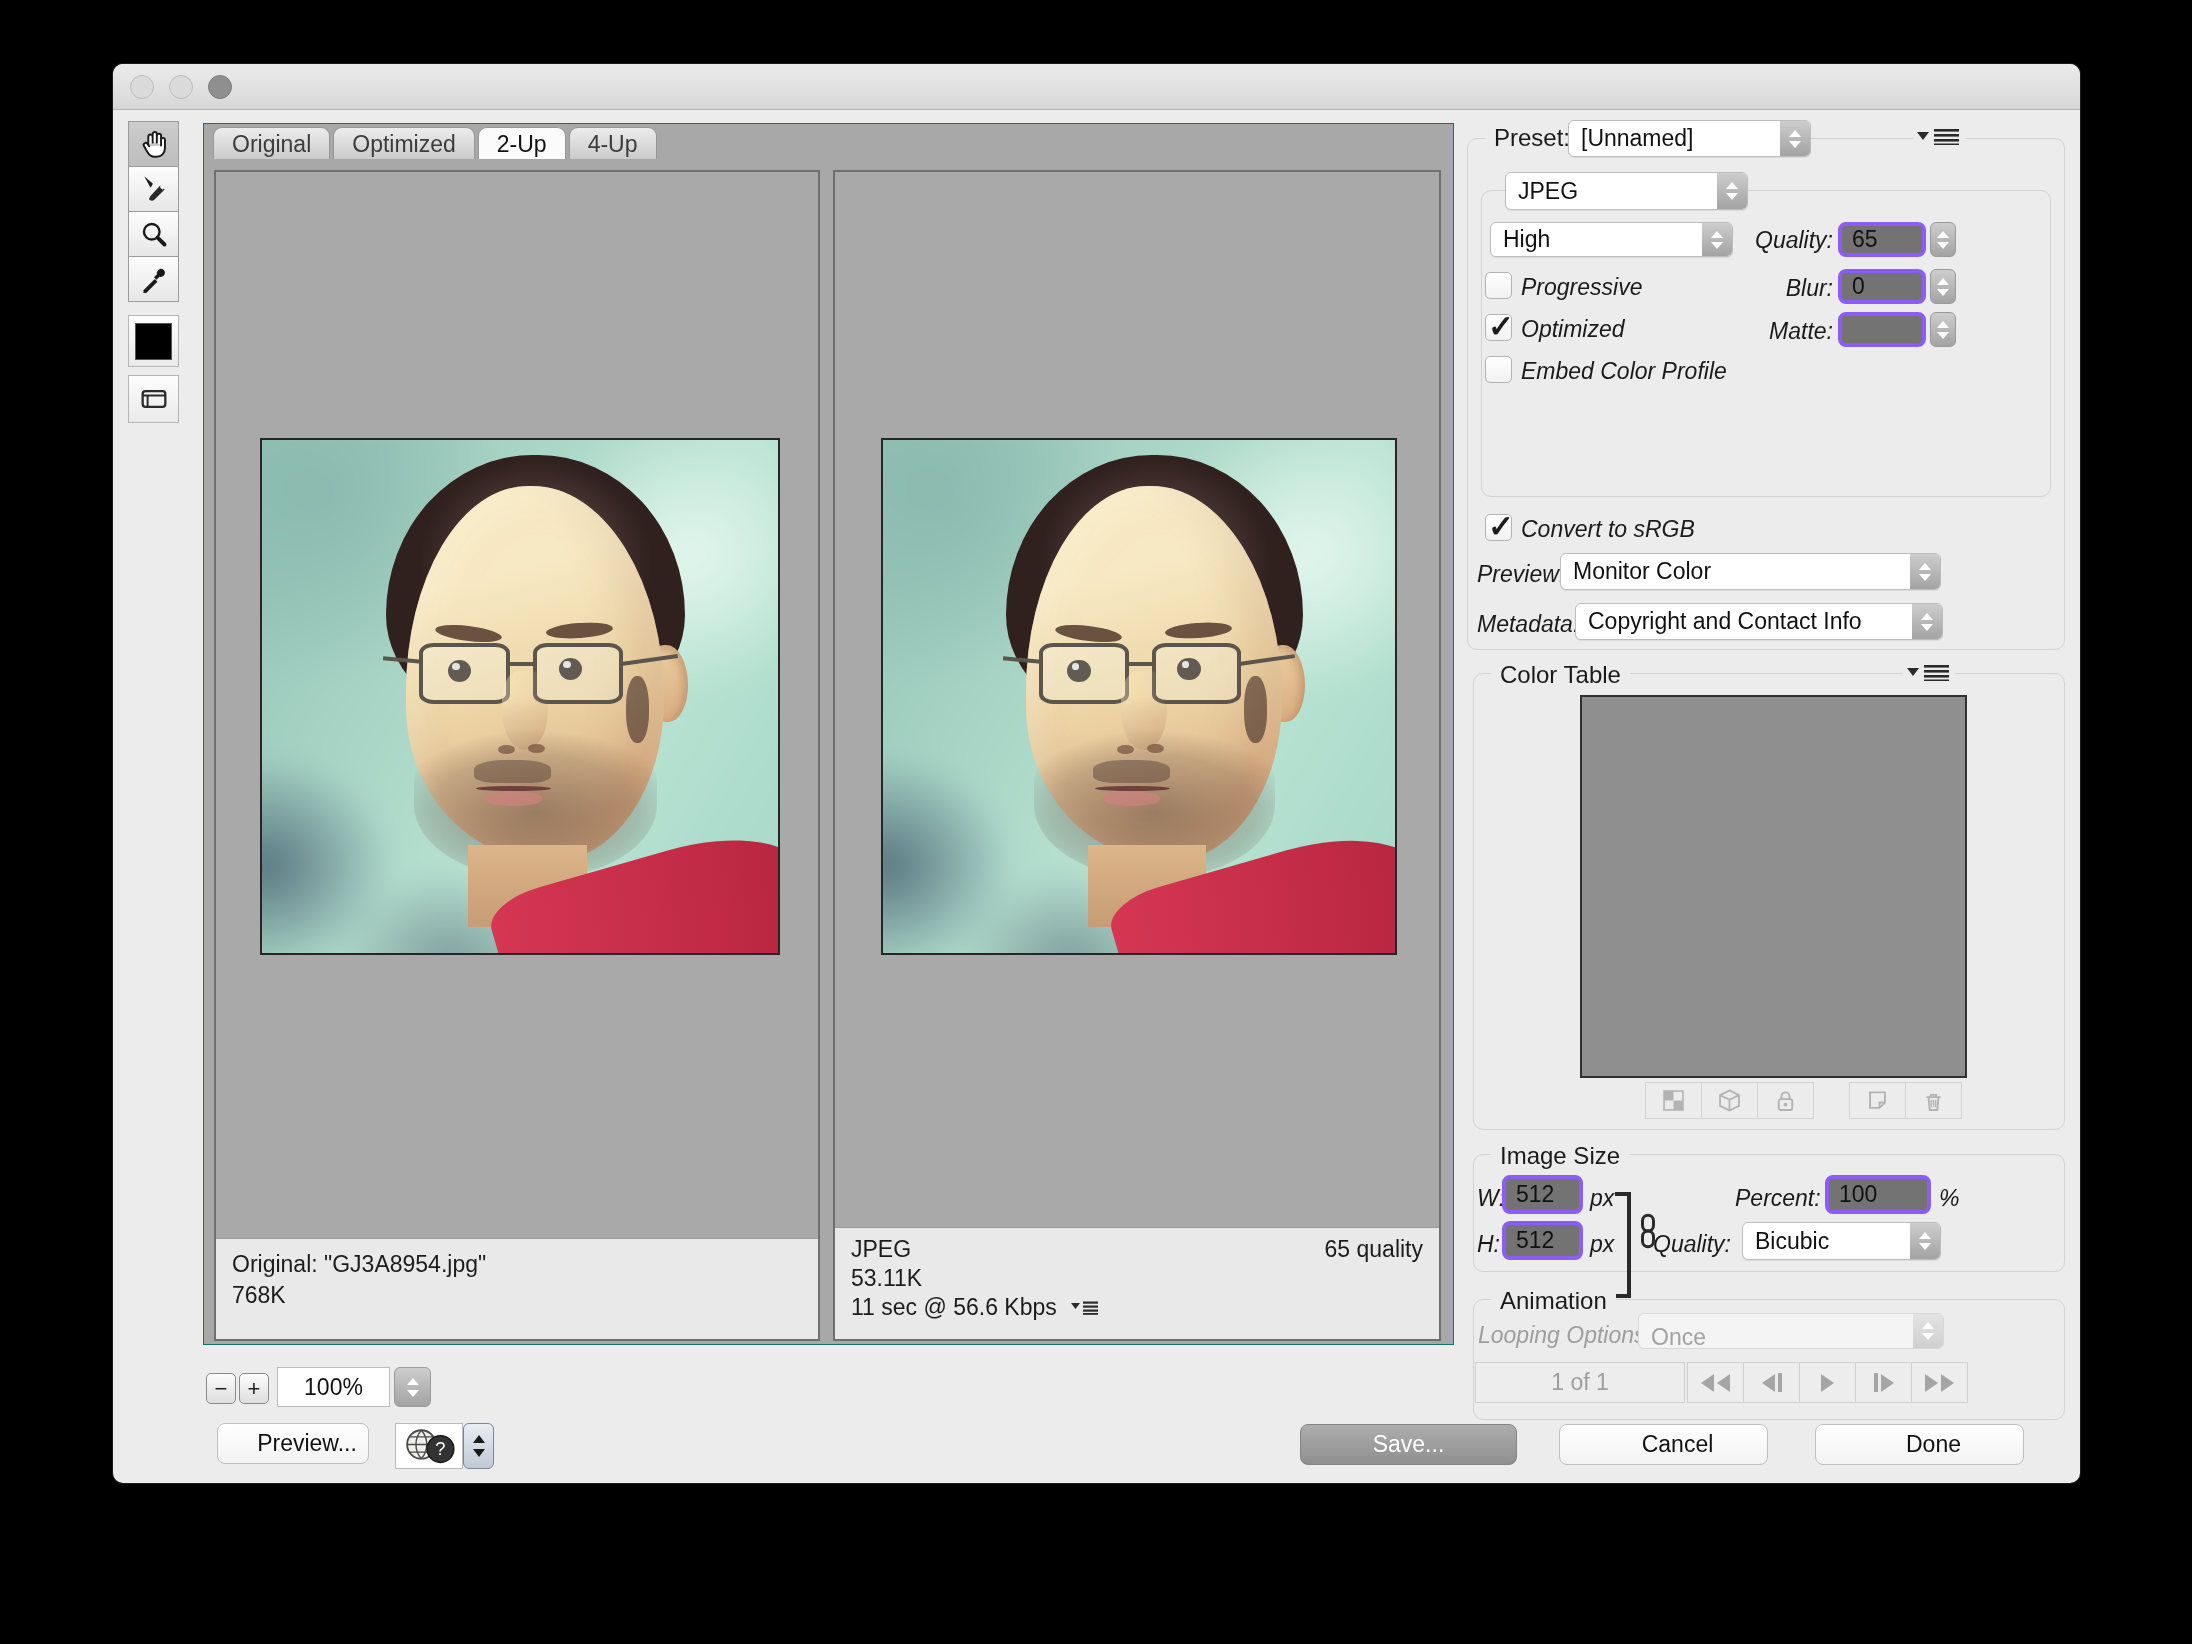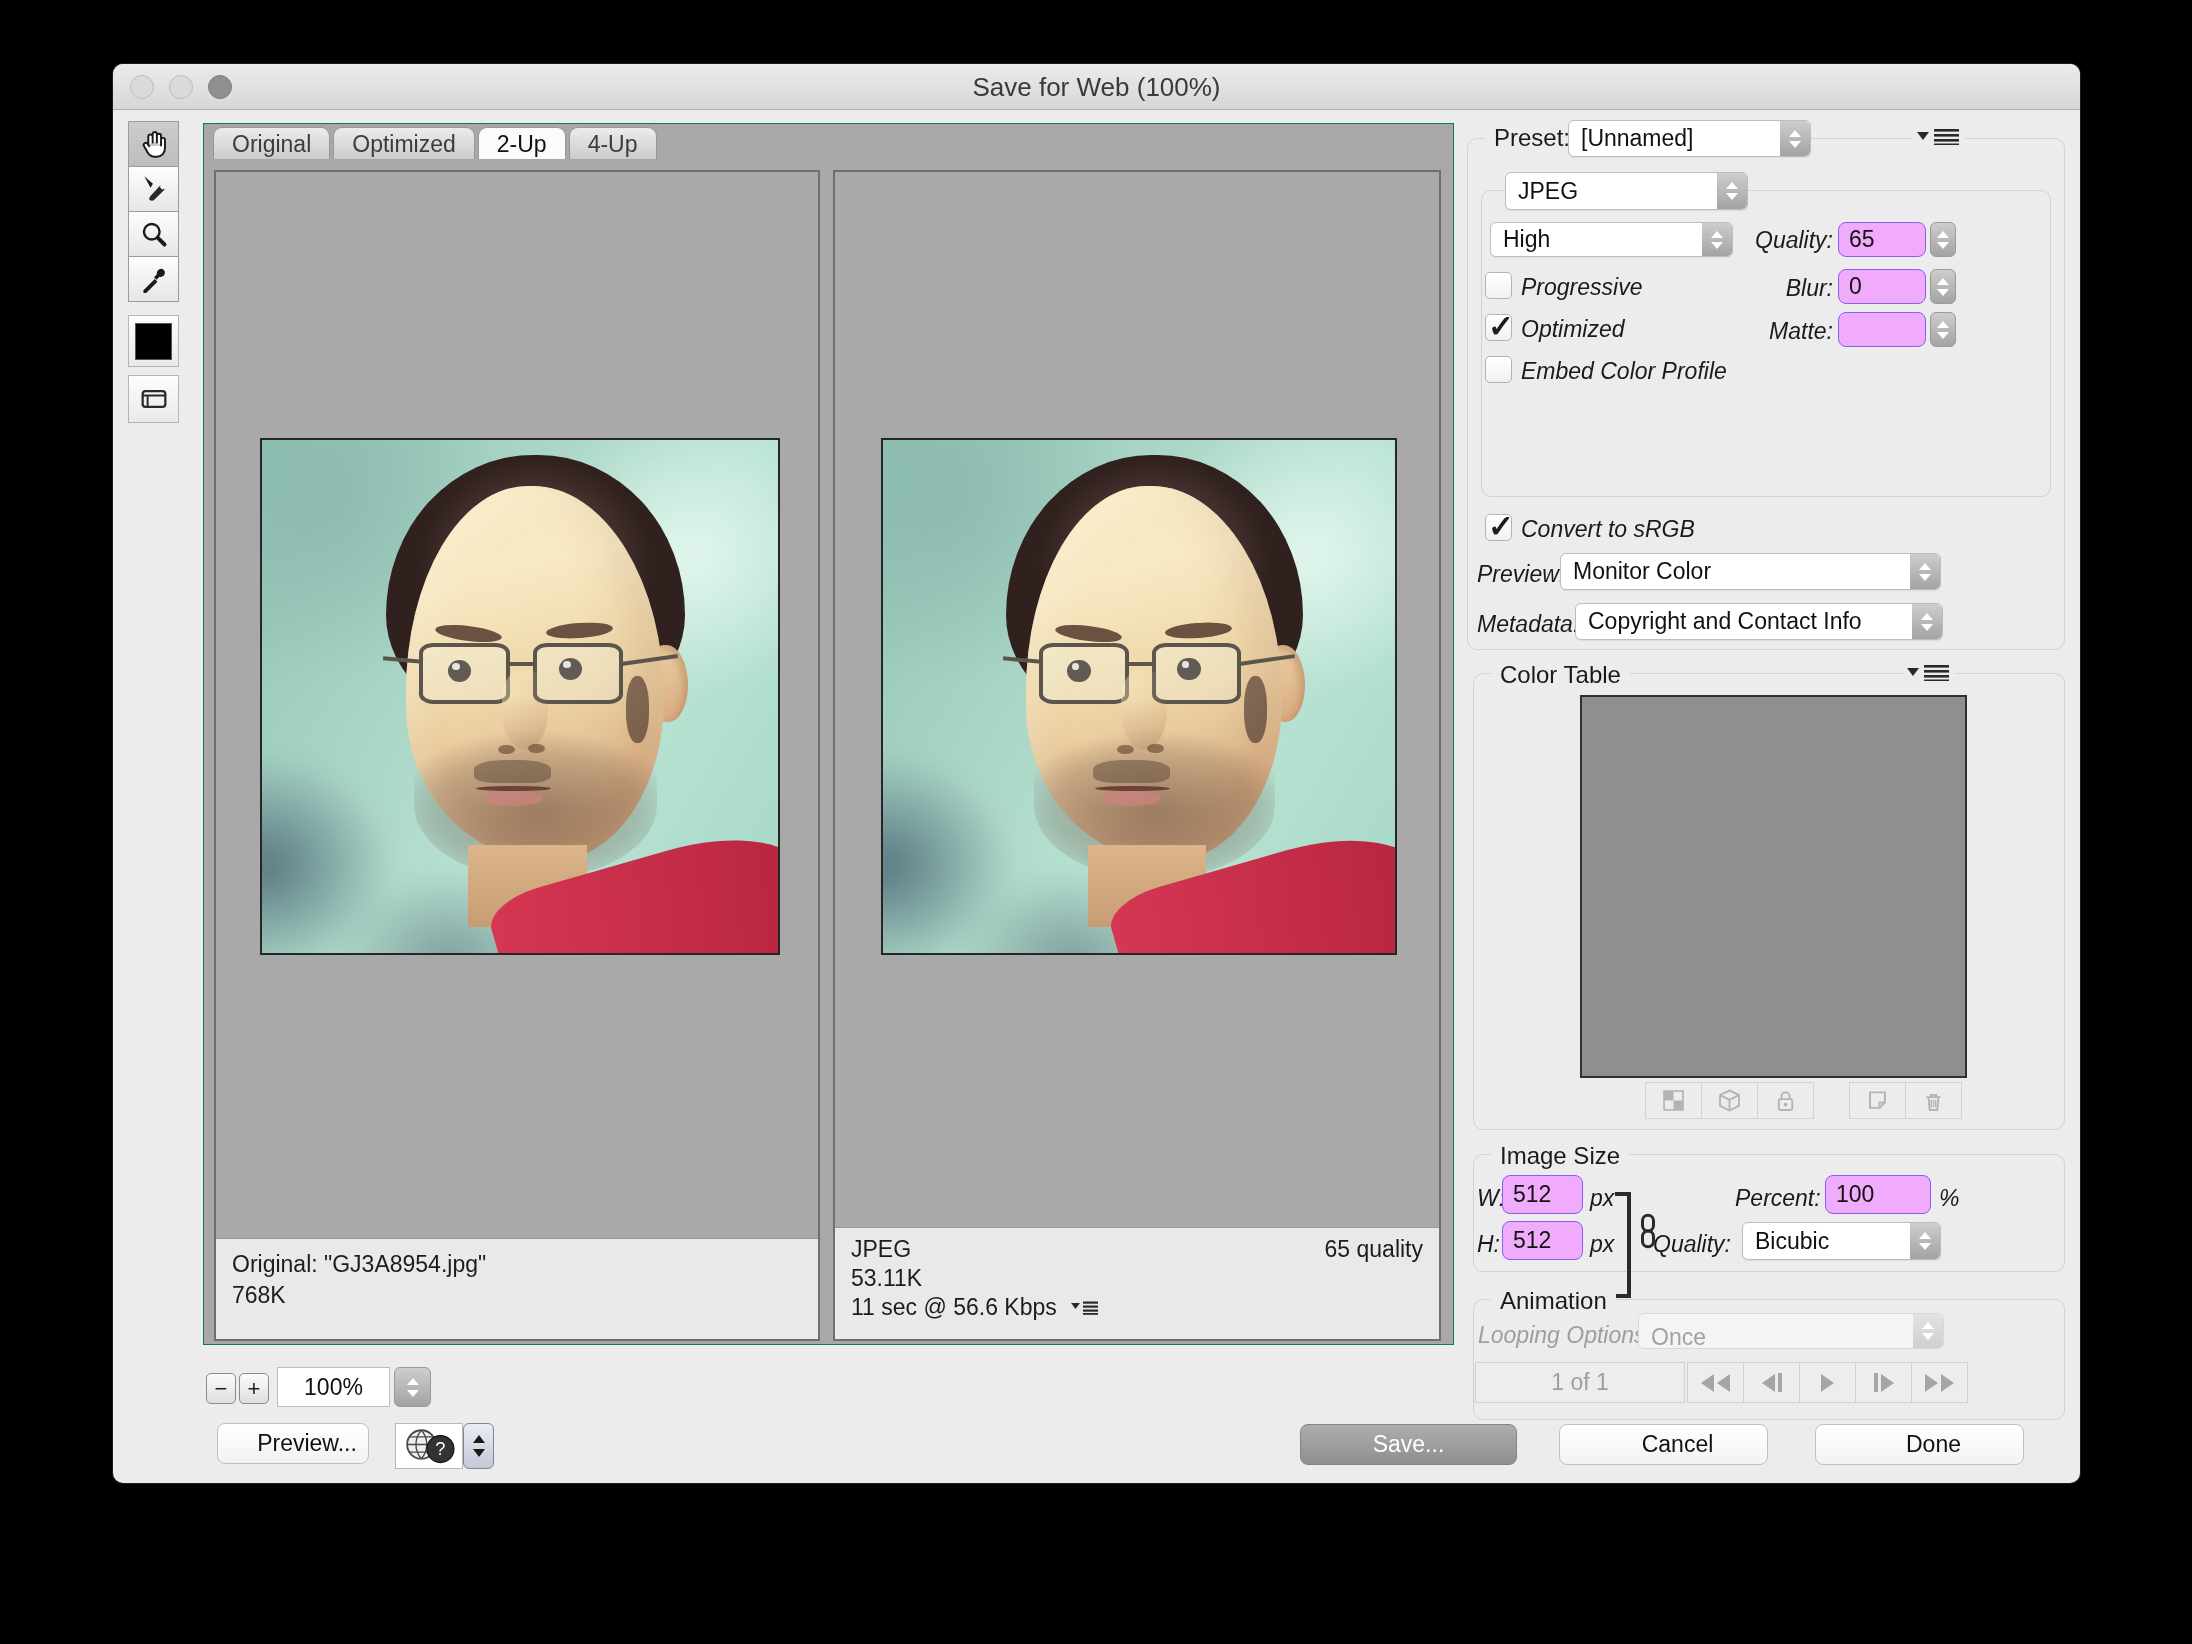--- a/index.html
+++ b/index.html
@@ -124,21 +124,21 @@
   .select .txt{flex:1;display:flex;align-items:center;padding:0 12px;font-size:23px;color:#111;
     white-space:nowrap;overflow:hidden;}
   .stepper{width:30px;background:linear-gradient(#cdcdcd,#a3a3a3);border-radius:0 5px 5px 0;
     display:flex;flex-direction:column;align-items:center;justify-content:center;gap:4px;}
   .chev-up{width:0;height:0;border:6px solid transparent;border-top:none;border-bottom:7px solid #fff;}
   .chev-down{width:0;height:0;border:6px solid transparent;border-bottom:none;border-top:7px solid #fff;}
   .select.dis{background:#f4f4f4;border-color:#d8d8d8;box-shadow:none;}
   .select.dis .txt{color:#a2a2a2;margin-top:12px;}
   .select.dis .stepper{background:linear-gradient(#e3e3e3,#cfcfcf);}
 
-  .numfield{position:absolute;background:#f0abfc;border:1px solid #8b5cf6;border-radius:8px;
+  .numfield{position:absolute;background:#737373;border:4px solid #8b5cf6;border-radius:8px;
     display:flex;align-items:center;padding:0 10px;font-size:23px;color:#111;}
   .ext-stepper{position:absolute;width:26px;background:linear-gradient(#cdcdcd,#a3a3a3);
     border-radius:6px;display:flex;flex-direction:column;align-items:center;justify-content:center;gap:4px;
     border:1px solid #9a9a9a;}
 
   .cb{position:absolute;width:27px;height:27px;background:linear-gradient(#ffffff,#f1f1f1);
     border:1px solid #b3b3b3;border-radius:5px;}
   .cb.checked::after{content:"✓";position:absolute;left:2px;top:-7px;font-size:31px;font-weight:bold;color:#1d1d1d;}
 
   .menuicon{position:absolute;background:#ececec;padding:0 4px;}
@@ -192,21 +192,20 @@
 </style>
 </head>
 <body>
 
 <div class="window">
 
   <div class="titlebar">
     <div class="tl c1"></div>
     <div class="tl c2"></div>
     <div class="tl c3"></div>
-    <div class="title">Save for Web (100%)</div>
   </div>
 
   <div class="toolbtn sel" style="top:57px">
     <svg viewBox="0 0 24 24">
         <path d="M8.2 12.5 V7.2 c0-.9.7-1.6 1.5-1.6 s1.4.7 1.4 1.6 V11 M11.1 10.8 V5.6 c0-.9.6-1.6 1.4-1.6 s1.4.7 1.4 1.6 v5.4 M13.9 11 V6.6 c0-.9.6-1.5 1.4-1.5 s1.4.7 1.4 1.5 V13 M16.7 13 V9.3 c0-.8.6-1.4 1.3-1.4 .8 0 1.3.6 1.3 1.4 v5.5 c0 3.4-2.3 5.7-5.6 5.7 h-1.2 c-2.2 0-3.6-.9-4.7-2.8 l-2.5-4.3 c-.4-.7-.2-1.5.5-1.9 .6-.4 1.4-.2 1.9.4 l1.1 1.6" fill="#ffffff" stroke="#1a1a1a" stroke-width="1.3" stroke-linejoin="round" stroke-linecap="round"></path>
       </svg>
   </div>
   <div class="toolbtn" style="top:102px">
     <svg viewBox="0 0 24 24">
         <path d="M5.5 3.5 l4.2 7.6 1.6-2.6 z" fill="#1a1a1a"></path>

